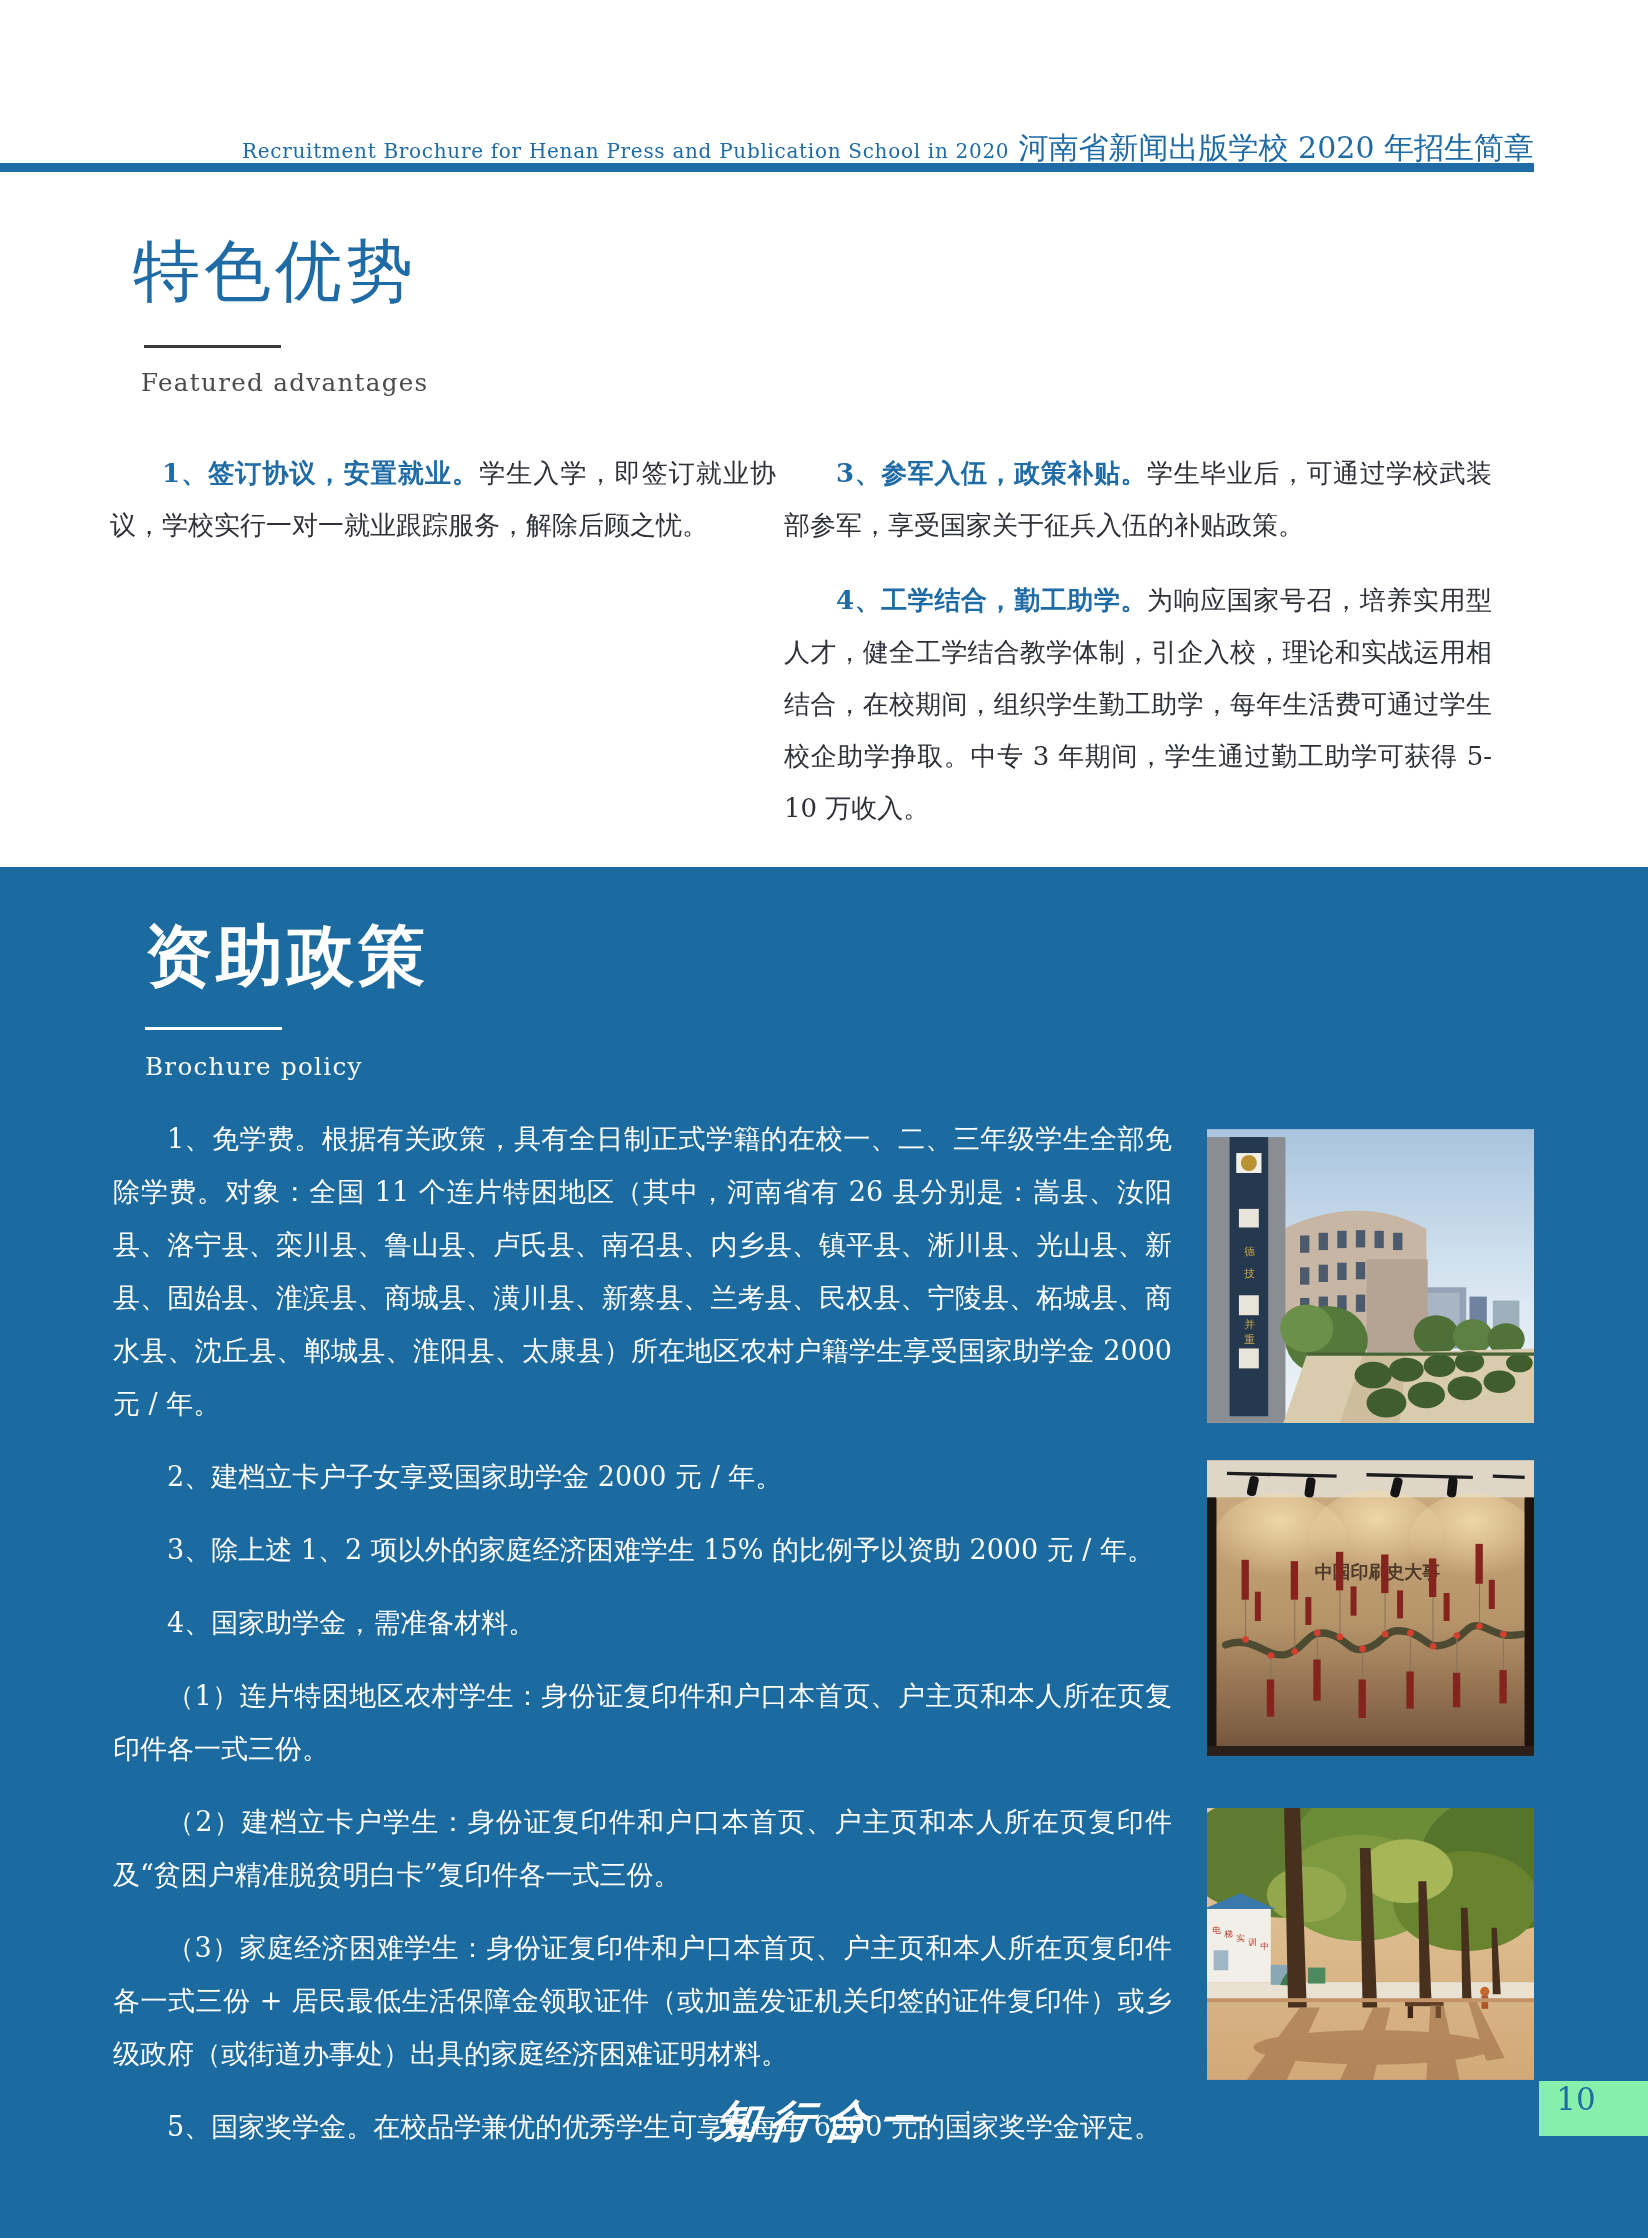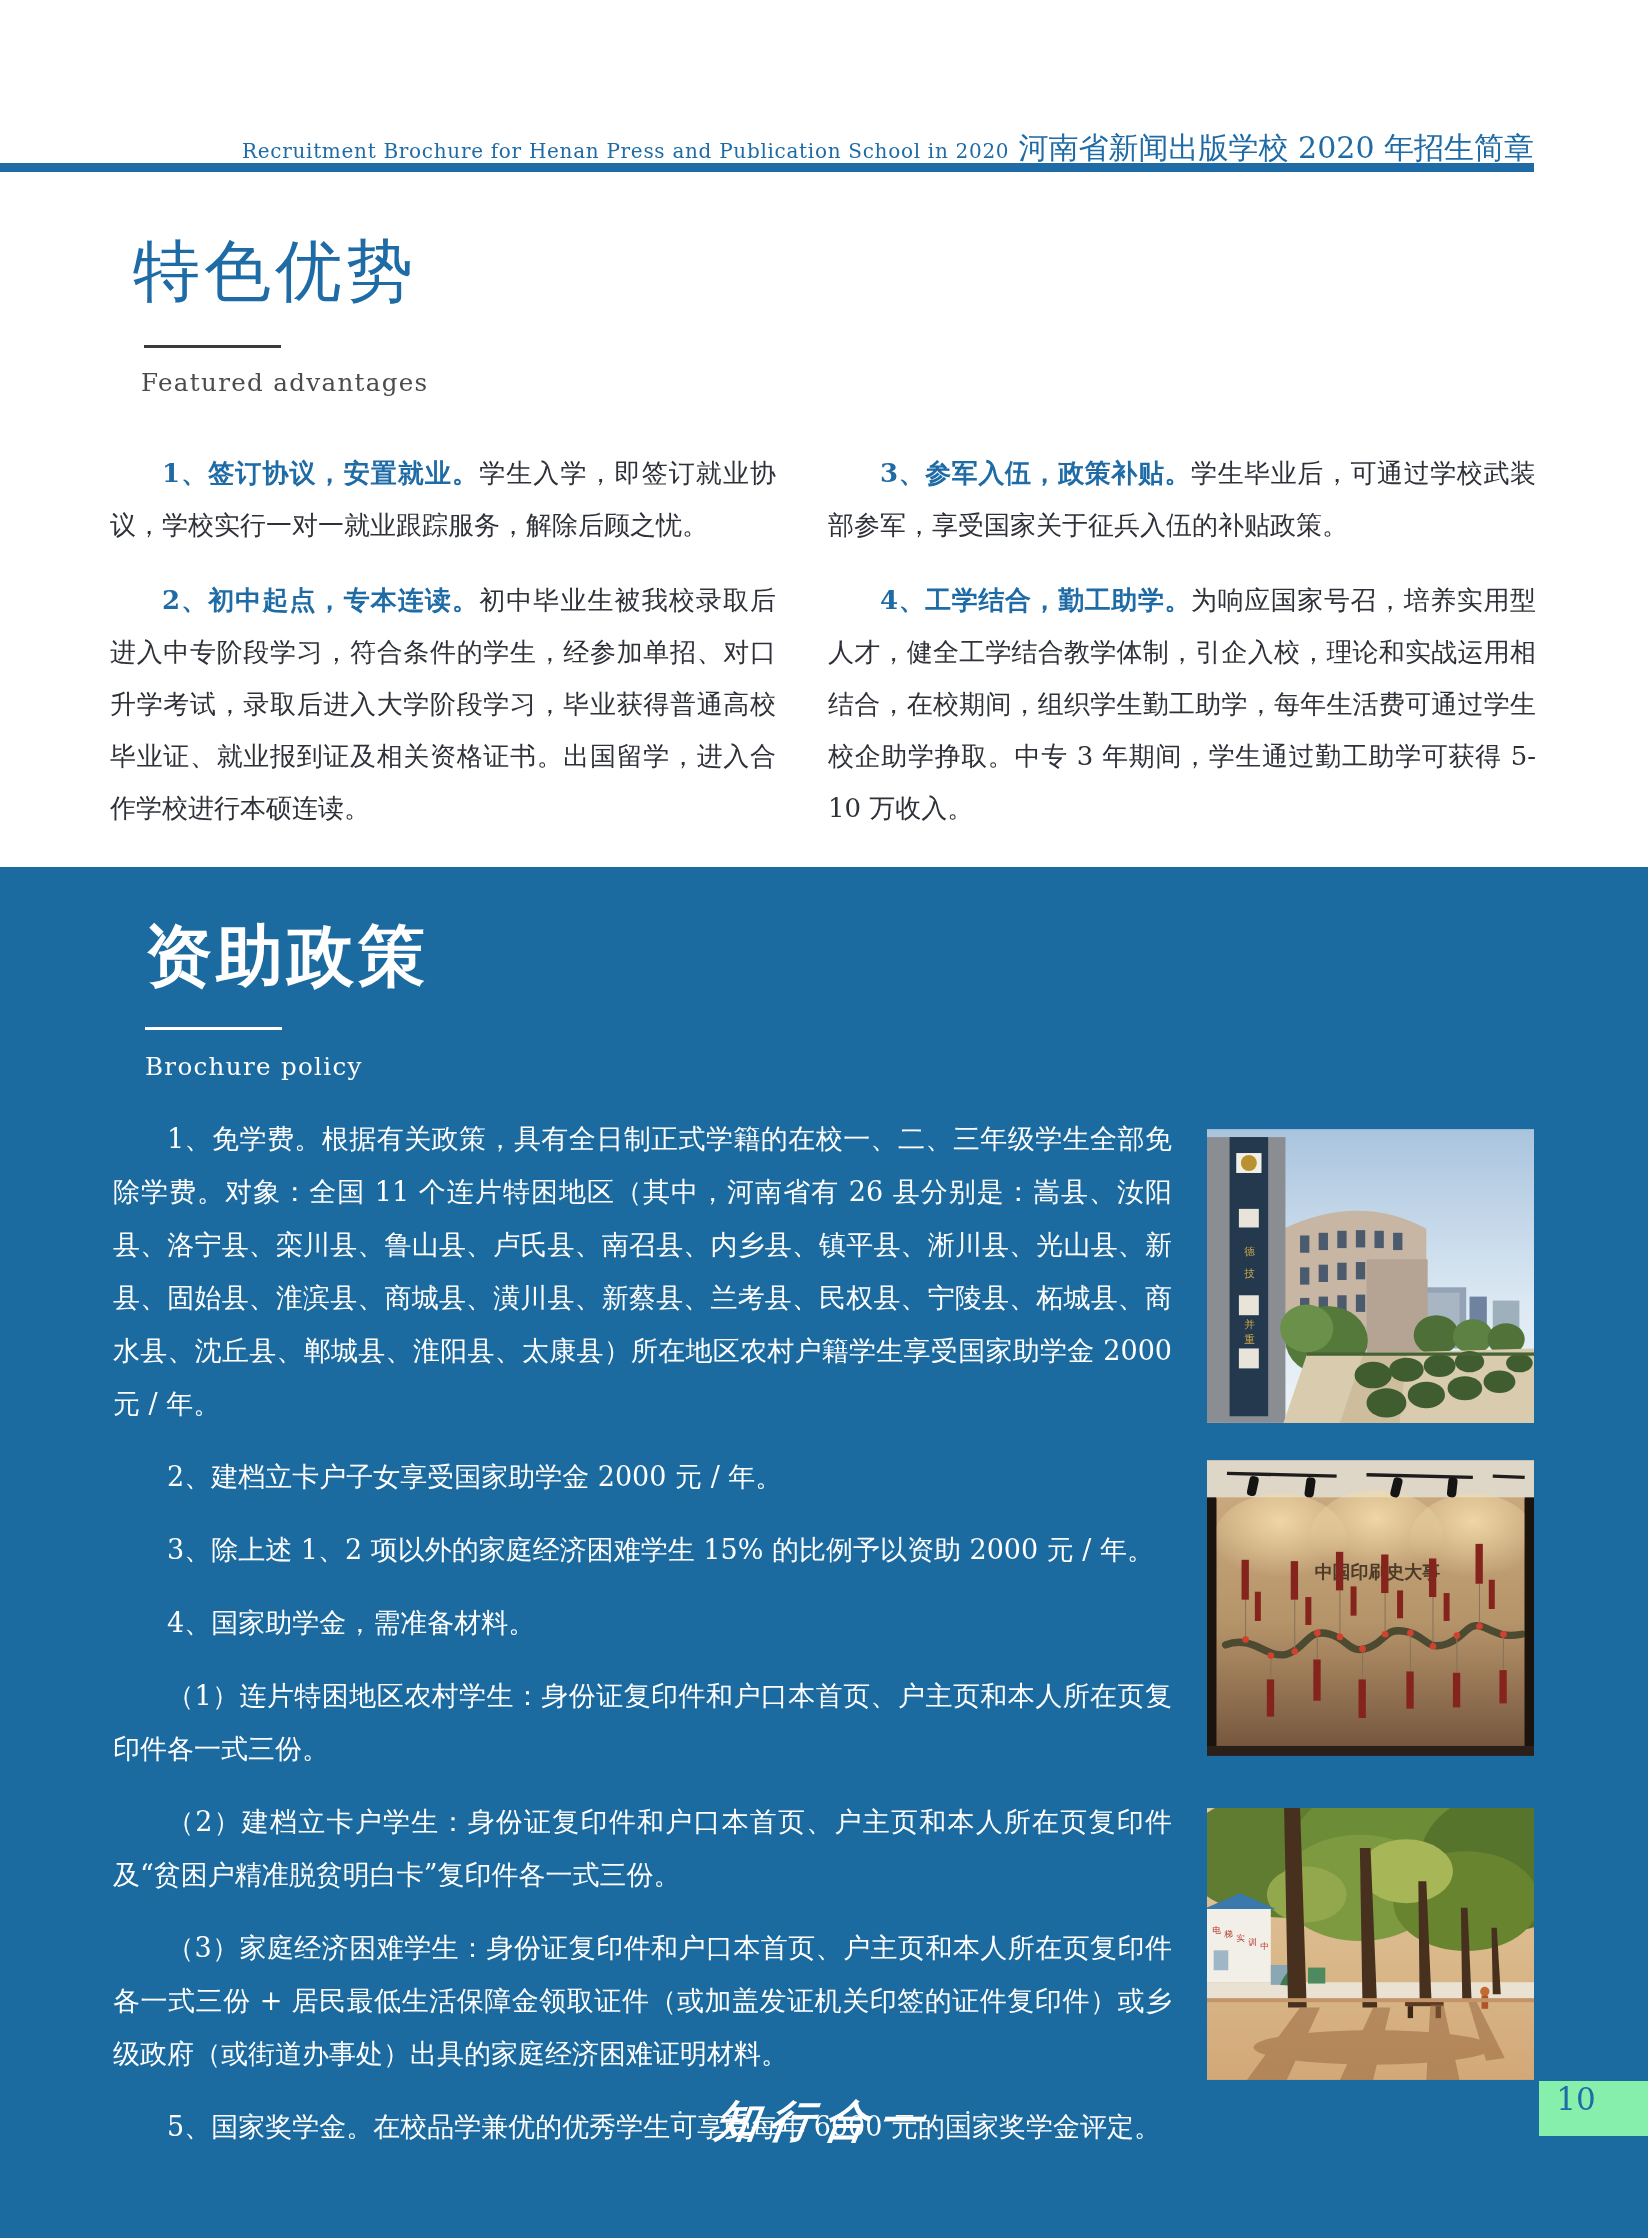--- a/index.html
+++ b/index.html
@@ -9,21 +9,21 @@
   .header-line{position:absolute;top:128px;left:0;right:114px;text-align:right;color:#1e6ba6;white-space:nowrap;}
   .header-line .en{font-size:20px;letter-spacing:0.7px;}
   .header-line .zh{font-size:30px;font-weight:normal;margin-left:9.3px;}
   .header-bar{position:absolute;top:163px;left:0;width:1534px;height:9.3px;background:#1e6ba6;}
   
   .feat-title{position:absolute;top:238px;left:133px;font-size:67px;font-weight:normal;color:#1e6ba6;letter-spacing:4px;line-height:1;}
   .feat-underline{position:absolute;top:345px;left:144px;width:137px;height:3.3px;background:#3a3a3a;}
   .feat-sub{position:absolute;top:368px;left:141px;font-size:24.6px;color:#4b4b4b;letter-spacing:1.3px;}
   .col{position:absolute;top:447px;}
   .col-left{left:110px;width:666px;}
-  .col-right{left:828px;width:708px;}
+  .col-right{left:784px;width:708px;}
   .col p{margin:0;font-size:26px;line-height:52px;color:#2e3138;text-align:justify;text-indent:2em;}
   .col p + p{margin-top:22.6px;}
   .lead{color:#1e6ba6;font-weight:bold;}
   
   .funding-bg{position:absolute;top:867px;left:0;width:1648px;height:1372px;background:#1b6aa0;}
   .fund-title{position:absolute;top:922px;left:145px;font-size:67px;font-weight:bold;color:#ffffff;letter-spacing:4px;line-height:1;}
   .fund-underline{position:absolute;top:1027px;left:145px;width:137px;height:3.3px;background:#ffffff;}
   .fund-sub{position:absolute;top:1052px;left:145px;font-size:24.6px;color:#ffffff;letter-spacing:1.3px;}
   .fund-text{position:absolute;top:1112px;left:113px;width:1059px;}
   .fund-text p{margin:0;font-size:27px;line-height:53px;color:#ffffff;text-align:justify;text-indent:2em;}
@@ -51,21 +51,20 @@
     <span class="en">Recruitment Brochure for Henan Press and Publication School in 2020</span><span class="zh">河南省新闻出版学校 2020 年招生简章</span>
   </div>
   <div class="header-bar"></div>
 
   <div class="feat-title">特色优势</div>
   <div class="feat-underline"></div>
   <div class="feat-sub">Featured advantages</div>
 
   <div class="col col-left">
     <p><b class="lead">1、签订协议，安置就业。</b><span>学生入学，即签订就业协议，学校实行一对一就业跟踪服务，解除后顾之忧。</span></p>
-    <p><b class="lead">2、初中起点，专本连读。</b><span>初中毕业生被我校录取后进入中专阶段学习，符合条件的学生，经参加单招、对口升学考试，录取后进入大学阶段学习，毕业获得普通高校毕业证、就业报到证及相关资格证书。出国留学，进入合作学校进行本硕连读。</span></p>
   </div>
 
   <div class="col col-right">
     <p><b class="lead">3、参军入伍，政策补贴。</b><span>学生毕业后，可通过学校武装部参军，享受国家关于征兵入伍的补贴政策。</span></p>
     <p><b class="lead">4、工学结合，勤工助学。</b><span>为响应国家号召，培养实用型人才，健全工学结合教学体制，引企入校，理论和实战运用相结合，在校期间，组织学生勤工助学，每年生活费可通过学生校企助学挣取。中专 3 年期间，学生通过勤工助学可获得 5-10 万收入。</span></p>
   </div>
 
   <div class="funding-bg"></div>
   <div class="fund-title">资助政策</div>
   <div class="fund-underline"></div>

